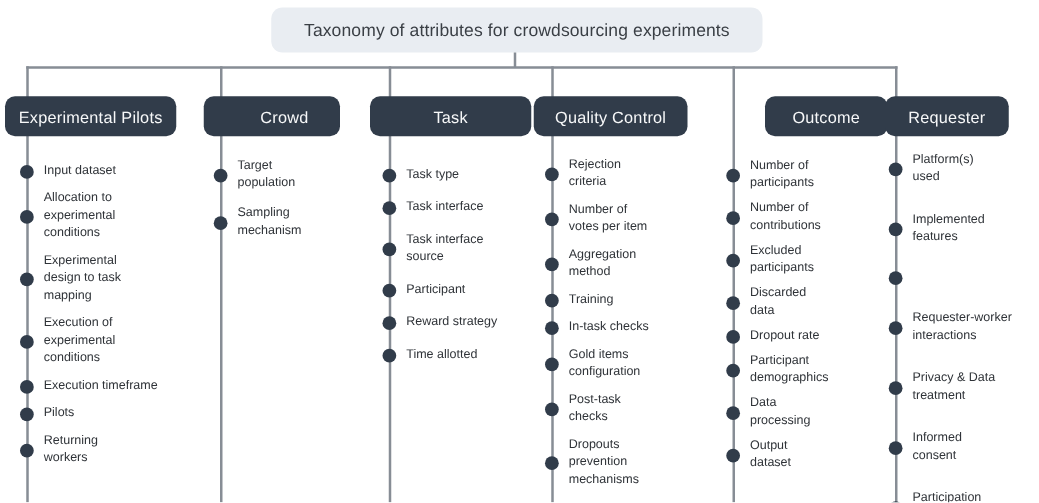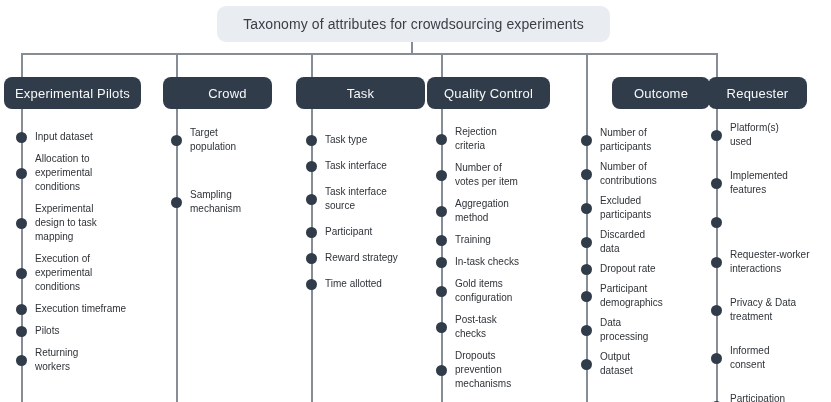--- a/index.html
+++ b/index.html
@@ -99,21 +99,21 @@
         <span class="bullet"></span>
         <span class="item-label">Pilots</span>
       </div>
     <div class="item">
         <span class="bullet"></span>
         <span class="item-label">Returning
 workers</span>
       </div>
   </div>
 
-  <div class="items" style="left:171px;top:126px;gap:34px;">
+  <div class="items" style="left:171px;top:126px;gap:10px;">
     <div class="item">
         <span class="bullet"></span>
         <span class="item-label">Target
 population</span>
       </div>
     <div class="item">
         <span class="bullet"></span>
         <span class="item-label">Sampling
 mechanism</span>
       </div>

